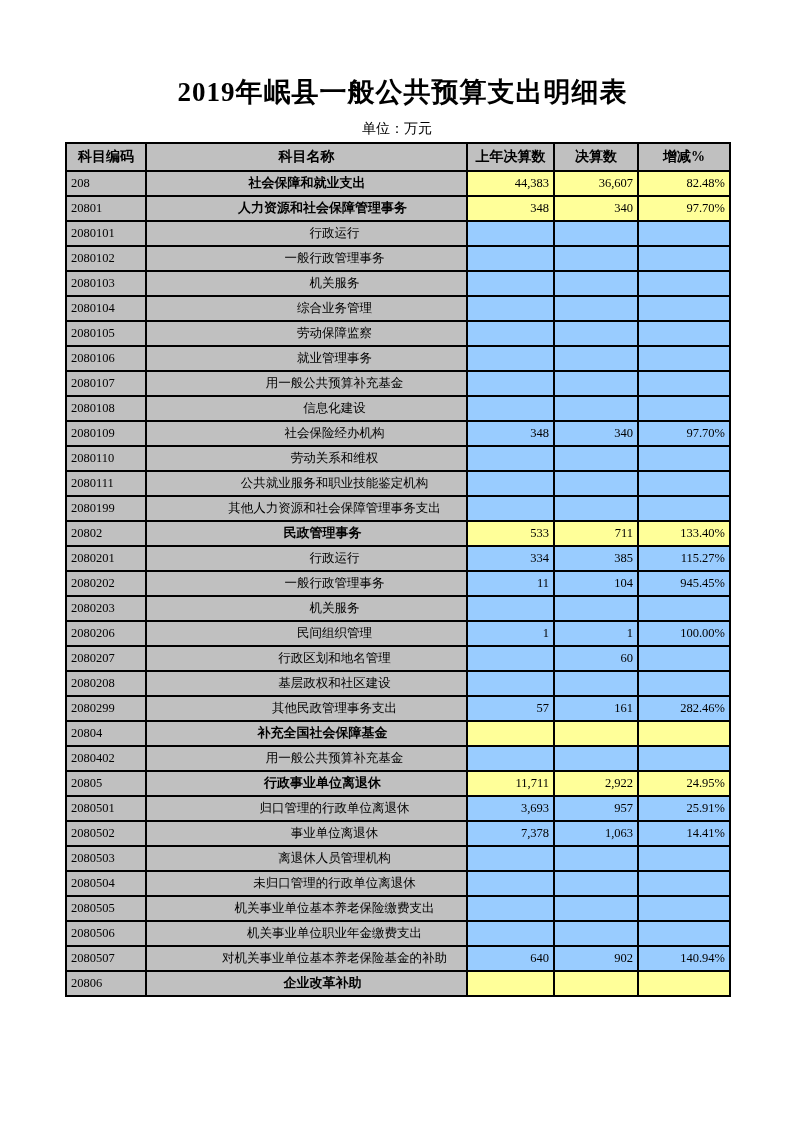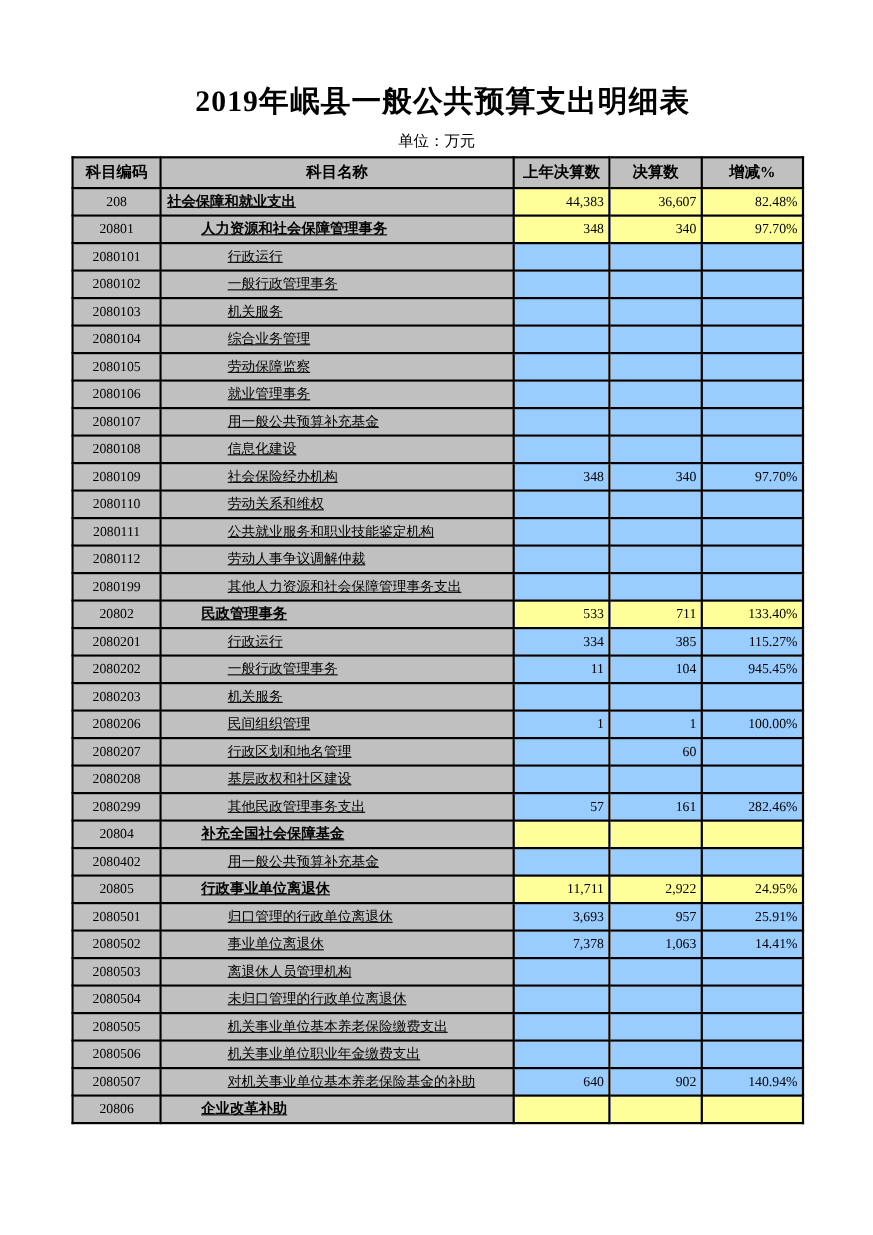--- a/index.html
+++ b/index.html
@@ -43,22 +43,22 @@
   thead tr { height: 28px; }
   tbody tr { height: 25px; }
   th {
     background: var(--header-gray, #C0C0C0);
     font-size: 14px;
     font-weight: bold;
     text-align: center;
   }
   td { font-size: 12.5px; }
   td.code, td.name { background: var(--label-gray, #C0C0C0); }
-  td.code { text-align: center; }
-  td.name { text-align: left; text-decoration: underline; }
+  td.code { text-align: left; }
+  td.name { text-align: center; }
   td.name.lvl0 { padding-left: 5px; }
   td.name.lvl1 { padding-left: 36px; }
   td.name.lvl2 { padding-left: 60px; }
   tr.summary td.name { font-weight: bold; font-size: 13px; }
   td.num { text-align: right; }
   td.fill-yellow { background: var(--summary-yellow, #FFFF99); }
   td.fill-blue   { background: var(--detail-blue, #99CCFF); }
 </style>
 </head>
 <body>
@@ -170,27 +170,20 @@
           <td class="num fill-blue"></td>
         </tr>
         <tr>
           <td class="code">2080111</td>
           <td class="name lvl2">公共就业服务和职业技能鉴定机构</td>
           <td class="num fill-blue"></td>
           <td class="num fill-blue"></td>
           <td class="num fill-blue"></td>
         </tr>
         <tr>
-          <td class="code">2080112</td>
-          <td class="name lvl2">劳动人事争议调解仲裁</td>
-          <td class="num fill-blue"></td>
-          <td class="num fill-blue"></td>
-          <td class="num fill-blue"></td>
-        </tr>
-        <tr>
           <td class="code">2080199</td>
           <td class="name lvl2">其他人力资源和社会保障管理事务支出</td>
           <td class="num fill-blue"></td>
           <td class="num fill-blue"></td>
           <td class="num fill-blue"></td>
         </tr>
         <tr class="summary">
           <td class="code">20802</td>
           <td class="name lvl1">民政管理事务</td>
           <td class="num fill-yellow">533</td>

